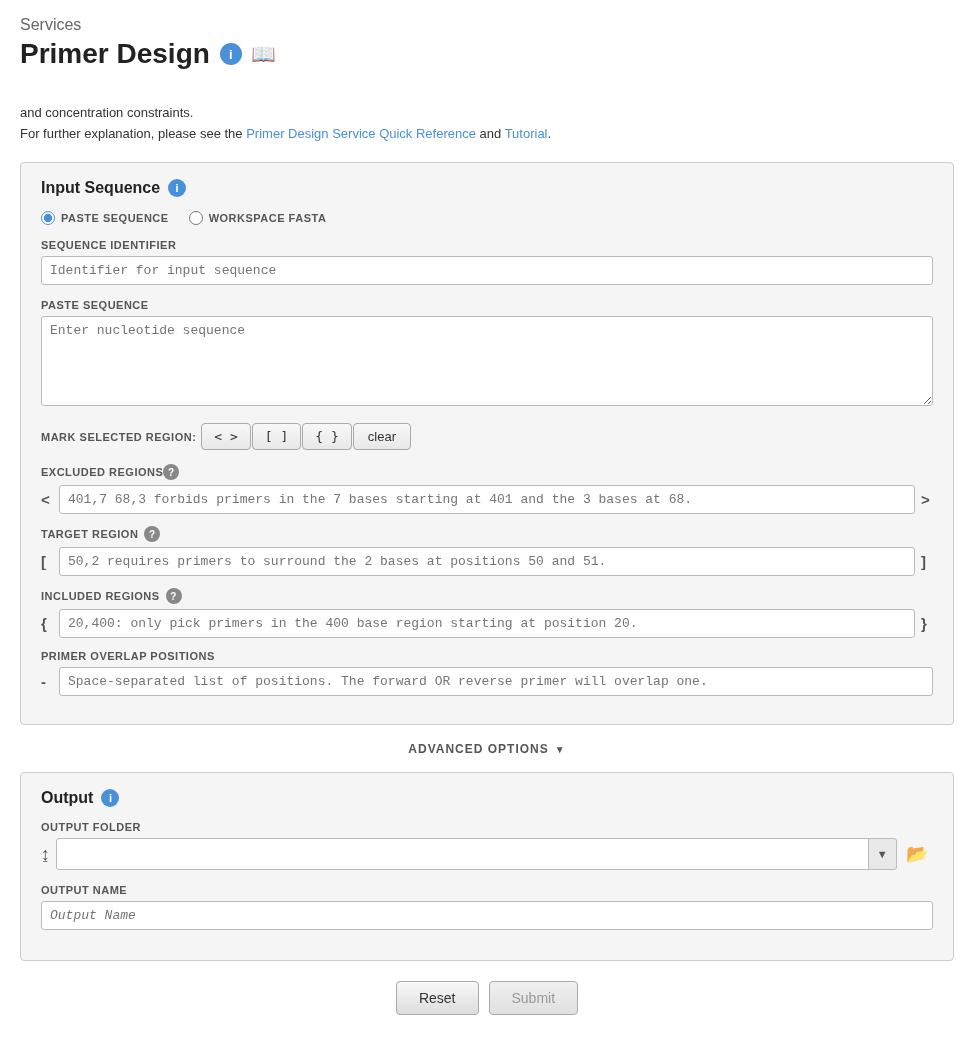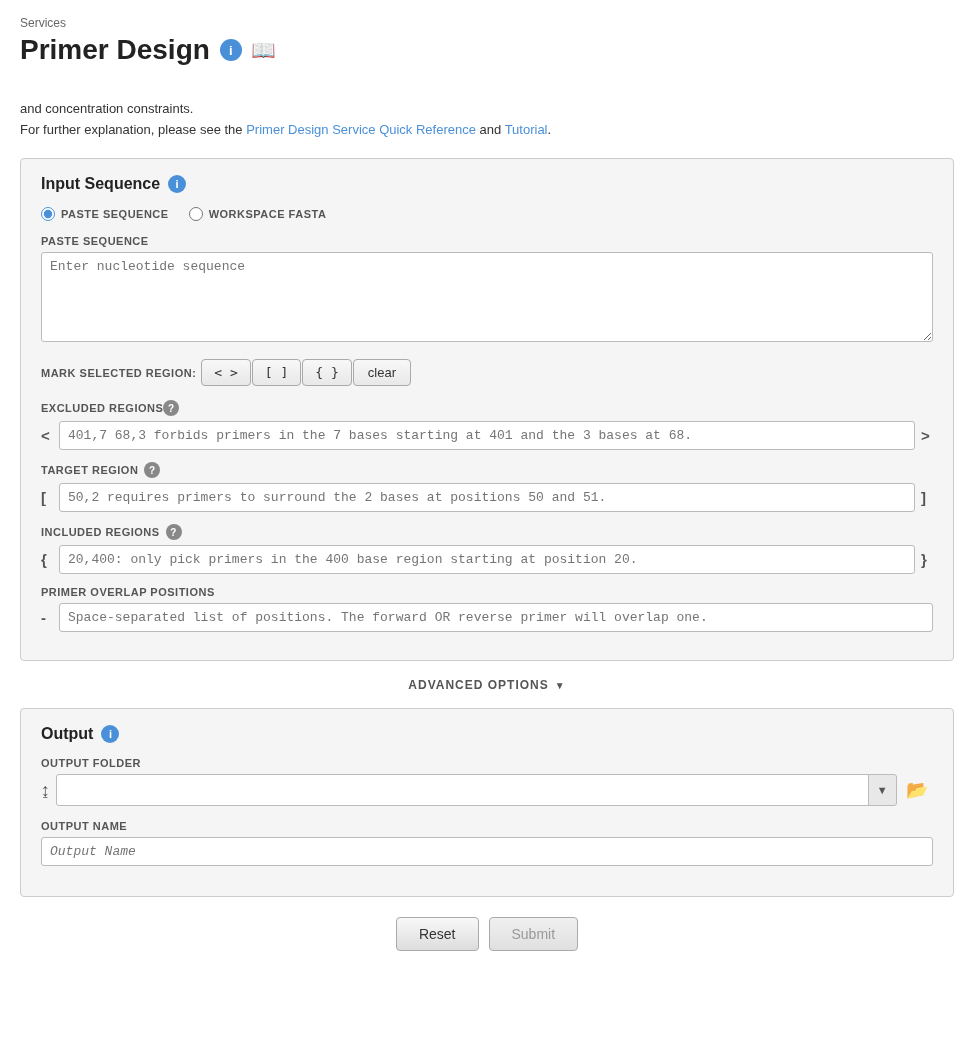--- a/index.html
+++ b/index.html
@@ -6,21 +6,21 @@
     body {
       font-family: Arial, Helvetica, sans-serif;
       font-size: 13px;
       color: #333;
       background: #fff;
       width: 974px;
       min-height: 1054px;
       padding: 16px 20px;
     }
     .breadcrumb {
-      font-size: 12px;
+      font-size: 16px;
       color: #666;
       margin-bottom: 4px;
     }
     .page-title {
       font-size: 28px;
       font-weight: bold;
       color: #222;
       display: flex;
       align-items: center;
       gap: 10px;
@@ -363,20 +363,24 @@
     <label class="radio-option">
       <input type="radio" name="seqtype" checked="" style="">
       <span class="radio-label">PASTE SEQUENCE</span>
     </label>
     <label class="radio-option">
       <input type="radio" name="seqtype" style="">
       <span class="radio-label">WORKSPACE FASTA</span>
     </label>
   </div>
 
+  <div class="field-group">
+    <div class="field-label">SEQUENCE IDENTIFIER</div>
+    <input type="text" class="seq-identifier-input" placeholder="Identifier for input sequence" style="">
+  </div>
 
   <div class="field-group">
     <div class="field-label">PASTE SEQUENCE</div>
     <textarea placeholder="Enter nucleotide sequence" style=""></textarea>
   </div>
 
   <div class="mark-region-row">
     <span class="mark-label">MARK SELECTED REGION:</span>
     <button class="mark-btn">&lt; &gt;</button>
     <button class="mark-btn">[ ]</button>

